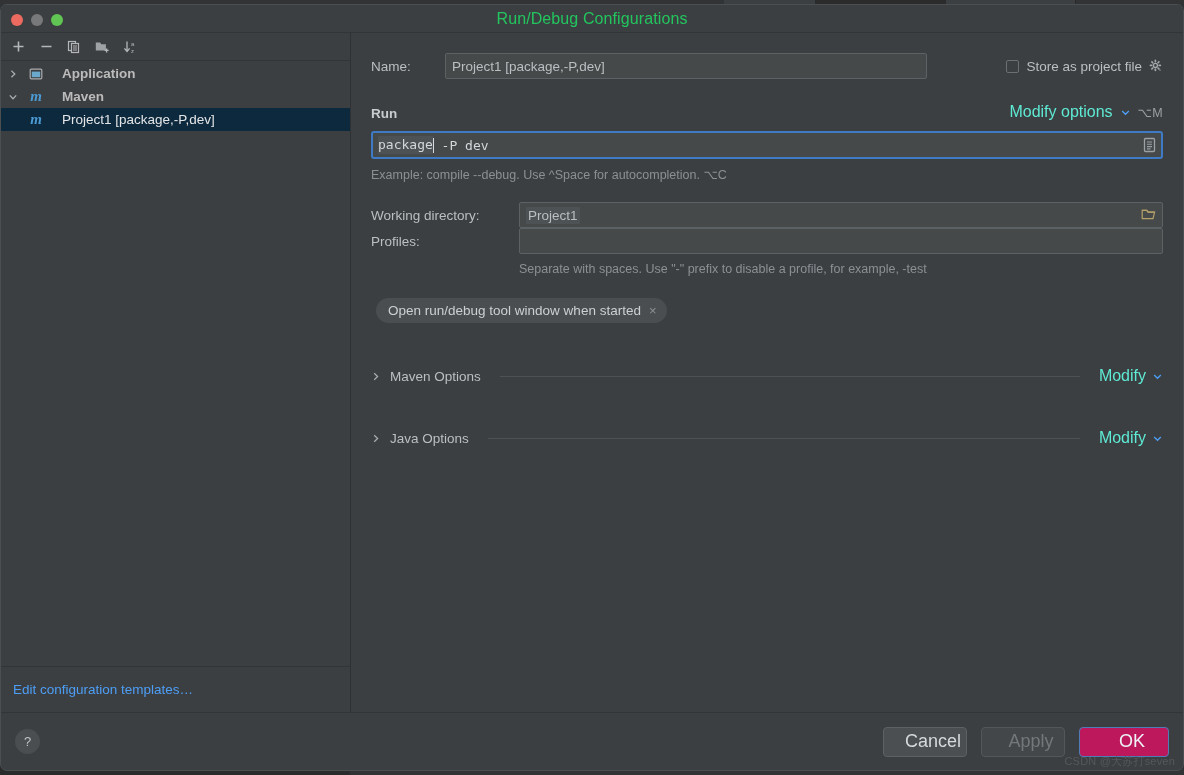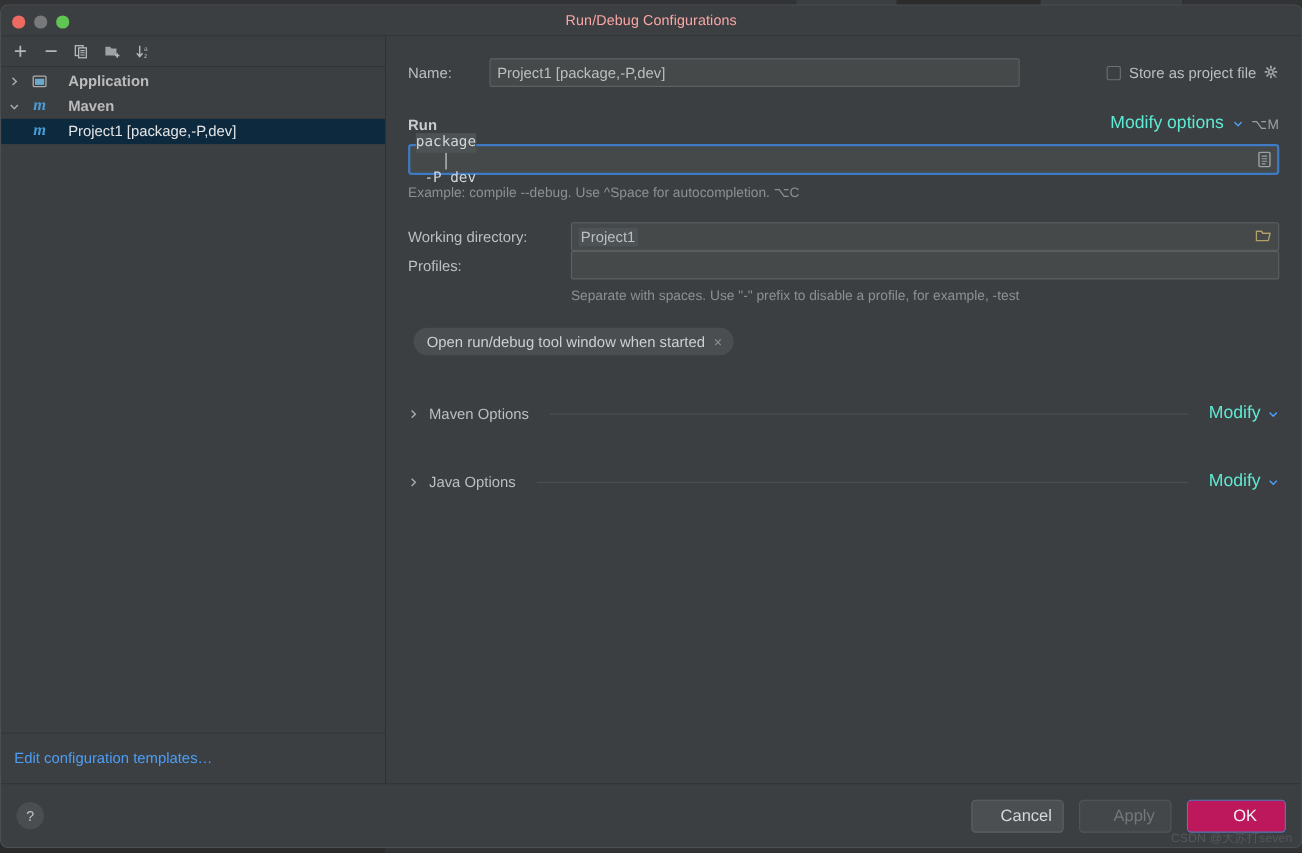--- a/index.html
+++ b/index.html
@@ -47,21 +47,21 @@
     background: #3c3f41;
     border-bottom: 1px solid #323537;
     display: flex; align-items: center; justify-content: center;
   }
   .traffic { position: absolute; left: 10px; top: 9px; display: flex; gap: 8px; }
   .light { width: 12px; height: 12px; border-radius: 50%; }
   .light.red    { background: #ec6a5f; }
   .light.yellow { background: #78797a; }
   .light.green  { background: #61c554; }
   .title-text {
-    font-size: 13px; color: #fca5a5; letter-spacing: .1px;
+    font-size: 16px; color: #22c55e; letter-spacing: .1px;
   }
 
   
   .body-split { flex: 1 1 auto; display: flex; min-height: 0; }
 
   
   .leftpane {
     width: 350px; flex: 0 0 350px;
     background: #3c3f41;
     border-right: 1px solid #2f3234;
@@ -171,21 +171,21 @@
     background: #45494a;
     border: 2px solid #3f7bc4;
     border-radius: 3px;
     display: flex; align-items: center;
     padding: 0 4px 0 5px;
     position: relative;
   }
   .cmd-text {
     font-family: "DejaVu Sans Mono", monospace;
     font-size: 13px; color: #d4d7d9;
-    white-space: pre; display: flex; align-items: center; flex-direction: column;
+    white-space: pre; display: flex; align-items: center;
   }
   .cmd-sel {
     background: #4d5254;
     padding: 1px 0 2px 0;
   }
   .caret {
     display: inline-block; width: 1px; height: 15px;
     background: #d8dbdd; margin: 0 0 0 0;
   }
   .cmd-icon { margin-left: auto; display: flex; }
@@ -254,21 +254,21 @@
     background: #4a4e50;
     display: flex; align-items: center; justify-content: center;
     font-size: 13px; color: #c0c3c5;
     cursor: default;
   }
   .btns { margin-left: auto; display: flex; gap: 14px; }
   .btn {
     height: 30px; min-width: 84px;
     border-radius: 4px;
     display: flex; align-items: center; justify-content: center;
-    font-size: 15px;
+    font-size: 18px;
     cursor: default;
     padding-left: 16px;
   }
   .btn.secondary {
     background: #4b4f51; border: 1px solid #5c6164; color: #d6d9db;
   }
   .btn.disabled {
     background: #43474a; border: 1px solid #53575a; color: #73787b;
   }
   .btn.primary {

